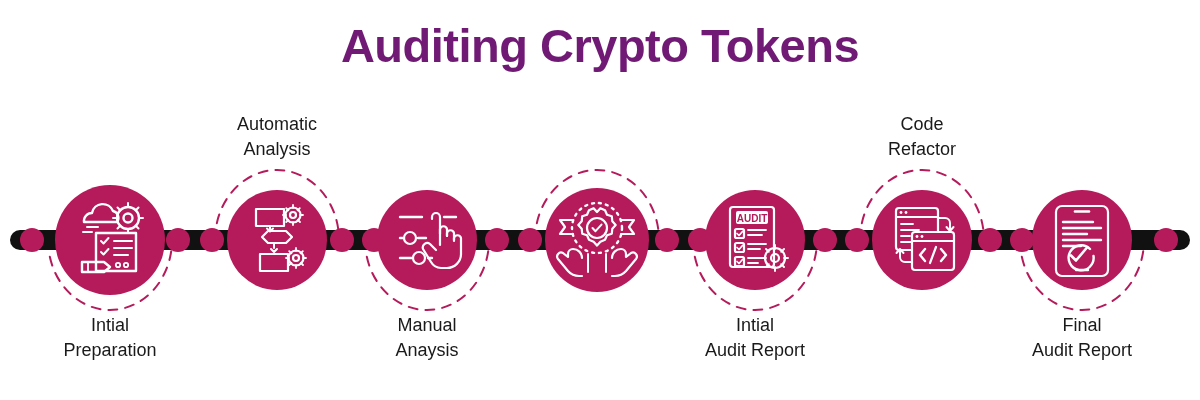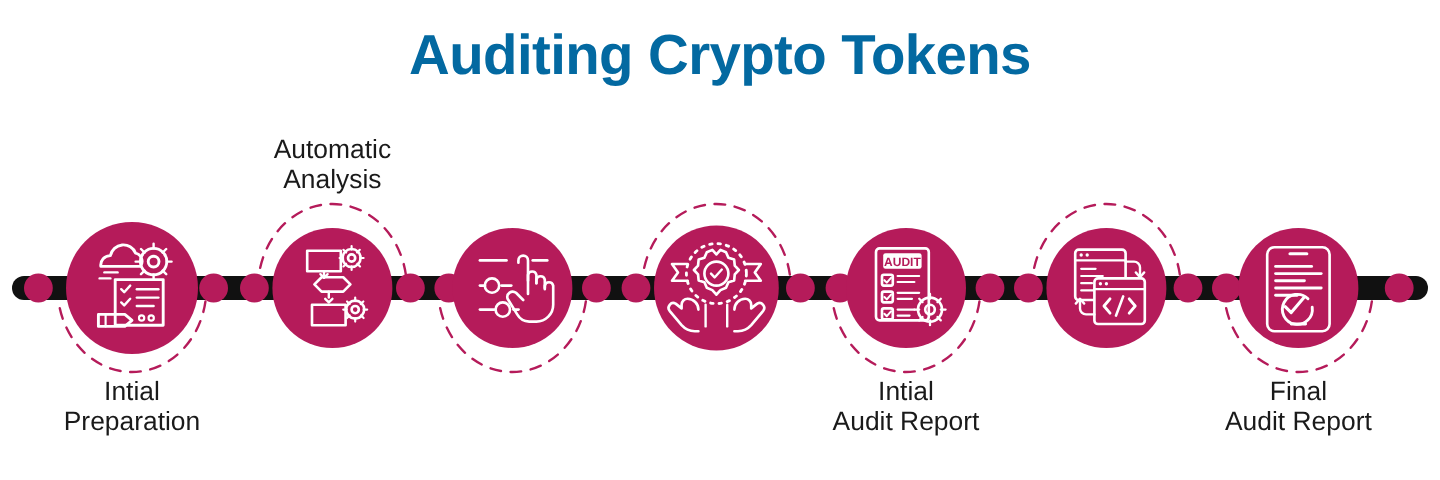--- a/index.html
+++ b/index.html
@@ -22,34 +22,34 @@
   }
   .title {
     position: absolute;
     top: 18px;
     left: 0;
     width: 1200px;
     text-align: center;
     font-size: 47px;
     font-weight: bold;
     letter-spacing: -0.5px;
-    color: #0369a1;
+    color: #701a75;
     font-family: "Liberation Sans", sans-serif;
   }
   svg.stage {
     position: absolute;
     top: 0;
     left: 0;
     width: 1200px;
     height: 400px;
   }
   .step-label {
     position: absolute;
     text-align: center;
-    font-size: 22px;
+    font-size: 18px;
     line-height: 25px;
     color: #1a1a1a;
     font-family: "Liberation Sans", sans-serif;
     white-space: pre-line;
     width: 240px;
   }
   .label-top { }
   .label-bottom { }
 </style>
 </head>
@@ -252,22 +252,26 @@
     </g>
 
   </svg>
 
   <div class="step-label label-bottom" style="left:-10px; top:313px;">Intial
 Preparation</div>
 
   <div class="step-label label-top" style="left:157px; top:112px;">Automatic
 Analysis</div>
 
+  <div class="step-label label-bottom" style="left:307px; top:313px;">Manual
+Anaysis</div>
 
 
   <div class="step-label label-bottom" style="left:635px; top:313px;">Intial
 Audit Report</div>
 
+  <div class="step-label label-top" style="left:802px; top:112px;">Code
+Refactor</div>
 
   <div class="step-label label-bottom" style="left:962px; top:313px;">Final
 Audit Report</div>
 
 </div>
 
 </body></html>

